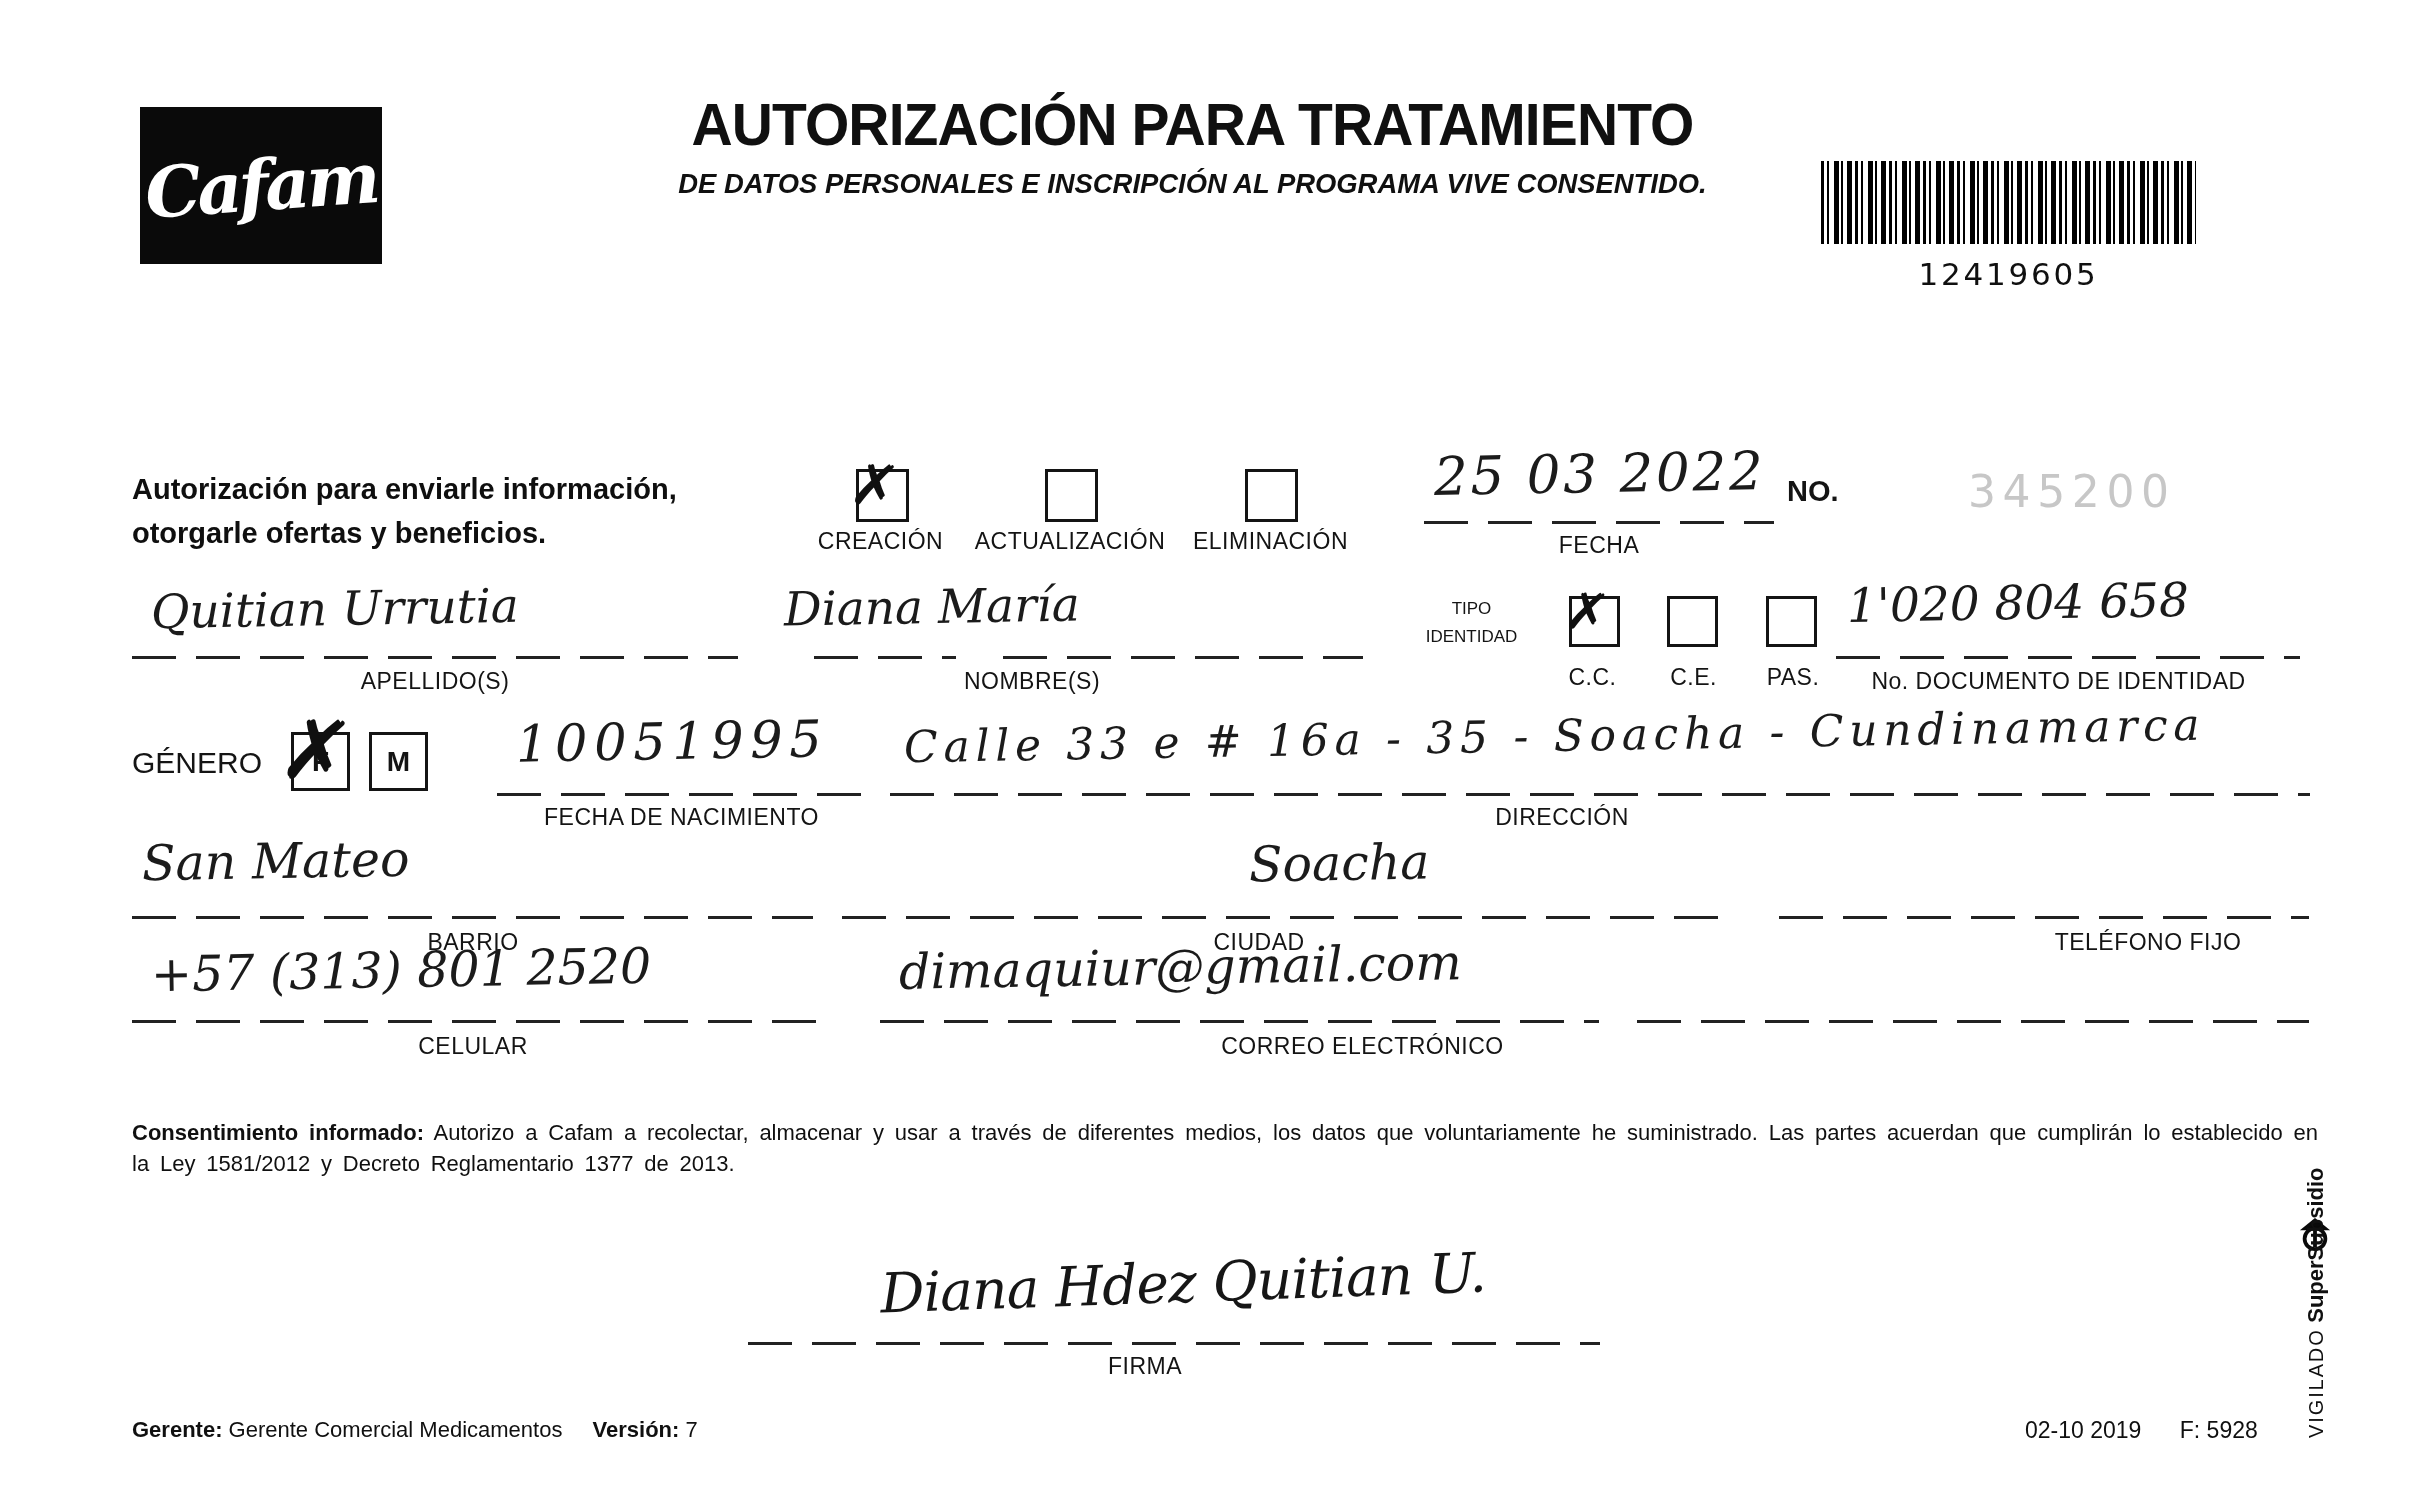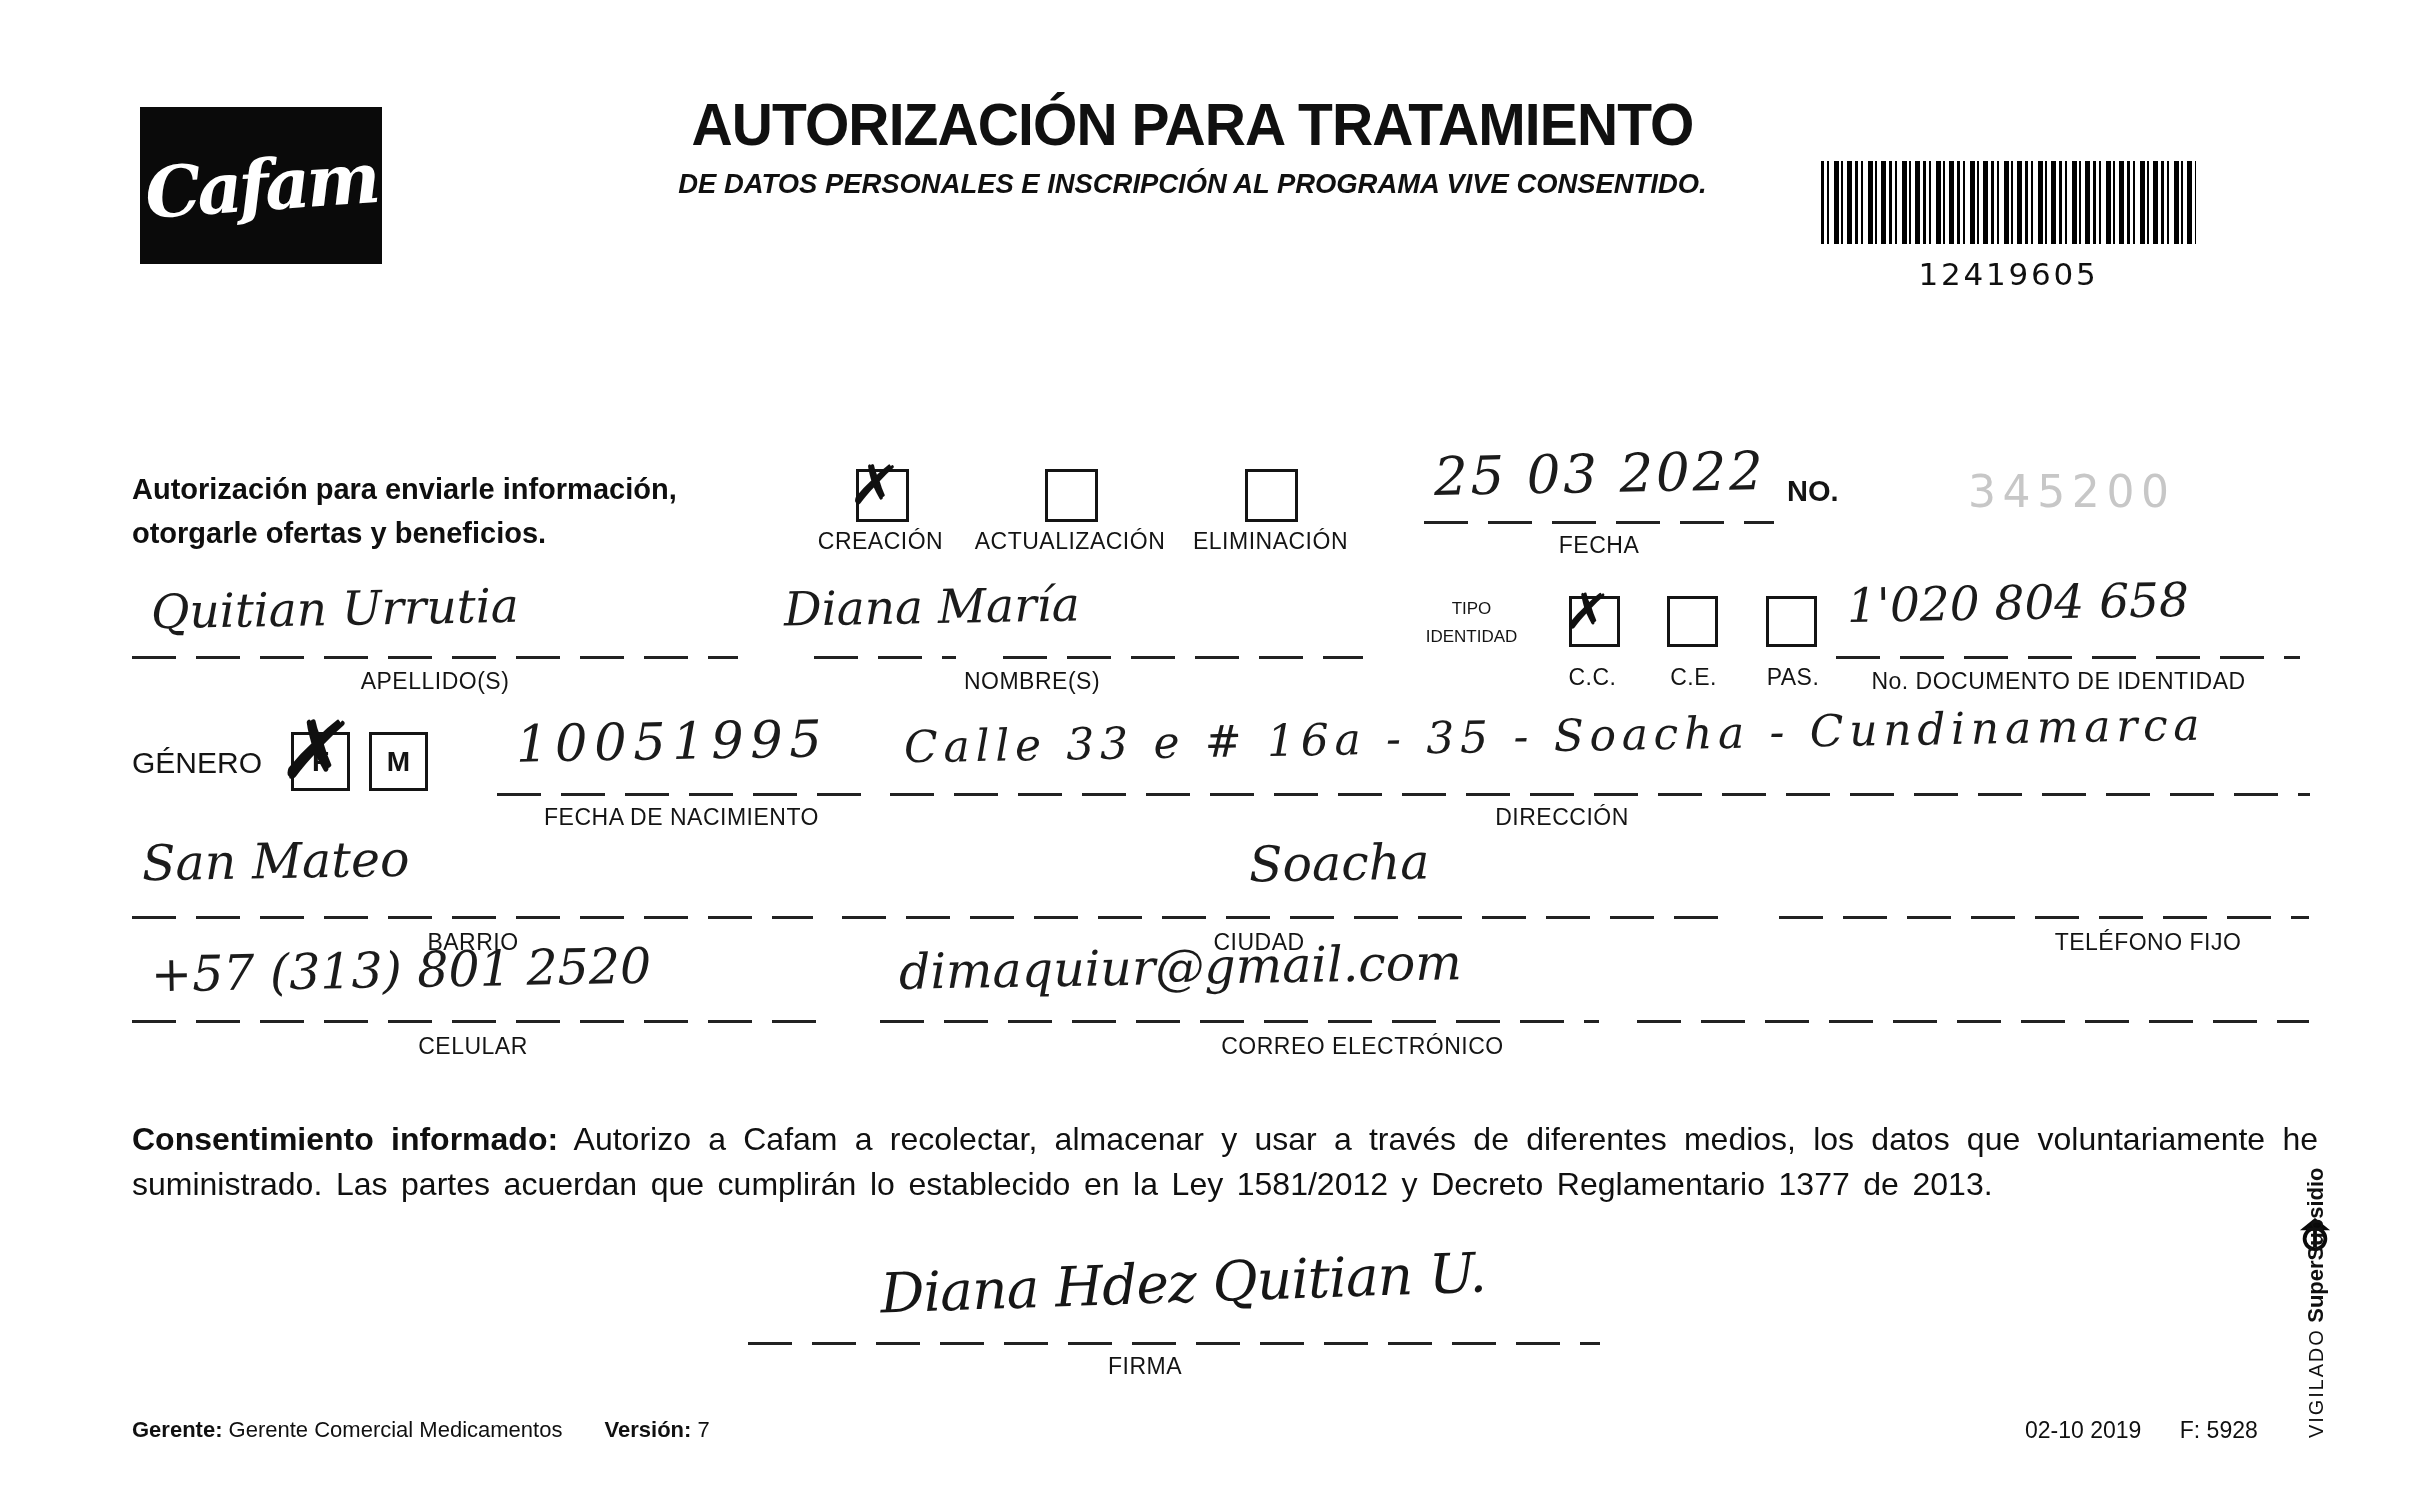--- a/index.html
+++ b/index.html
@@ -31,21 +31,21 @@
         transform:rotate(7deg);}
   .flabel{font-size:23px;color:#141414;letter-spacing:0.5px;text-align:center;}
   .flabel-r{font-size:17px;color:#141414;text-align:center;}
   
   .hw{font-family:"DejaVu Serif",serif;font-style:italic;color:#1b1b1b;white-space:nowrap;
       transform:rotate(-1deg);}
   .dash{height:2.8px;background:repeating-linear-gradient(90deg,#222 0 44px,transparent 44px 64px);}
   .stamp{color:#c7c7c7;font-size:44px;letter-spacing:6.6px;font-family:"DejaVu Sans",sans-serif;}
   .genbox{width:53px;height:53px;border:3.8px solid #141414;display:flex;align-items:center;
           justify-content:center;font-size:28px;font-weight:700;color:#141414;background:#fff;}
-  .consent{font-size:32px;line-height:1.42;text-align:justify;color:#101010;word-spacing:4.7px;}
+  .consent{font-size:22px;line-height:1.42;text-align:justify;color:#101010;word-spacing:4.7px;}
   .sig{font-family:"DejaVu Serif",serif;font-style:italic;font-size:55px;color:#161616;
        letter-spacing:-0.9px;transform:rotate(-2deg);white-space:nowrap;}
   .footer-line{font-size:22px;color:#101010;}
   .vert{transform:rotate(-90deg);transform-origin:0 0;white-space:nowrap;font-size:20px;color:#101010;}
   .vert .brand{font-weight:700;font-size:22px;}
   b{font-weight:700;}
 </style>
 </head>
 <body>
 
@@ -141,21 +141,21 @@
 
   <p class="abs consent" style="left:132px;top:1117px;width:2186px;margin:0;"><b>Consentimiento informado:</b><span> Autorizo a Cafam a recolectar, almacenar y usar a través de diferentes medios, los datos que voluntariamente he suministrado. Las partes acuerdan que cumplirán lo establecido en la Ley 1581/2012 y Decreto Reglamentario 1377 de 2013.</span></p>
 
   <div class="abs sig" style="left:757px;top:1251px;width:852px;text-align:center;">Diana Hdez Quitian U.</div>
   <div class="abs dash" style="left:748px;top:1342px;width:852px;"></div>
   <div class="abs flabel" style="left:1003px;top:1353px;width:284px;">FIRMA</div>
 
   <div class="abs footer-line" style="left:132px;top:1417px;">
     <b>Gerente:</b>
     <span>Gerente Comercial Medicamentos</span>
-    <b style="margin-left:36px;">Versión:</b>
+    <b style="margin-left:24px;">Versión:</b>
     <span>7</span>
   </div>
   <div class="abs footer-line" style="left:2025px;top:1417px;font-size:23px;">
     <span>02-10 2019</span>
     <span style="margin-left:32px;margin-top:30px;">F: 5928</span>
   </div>
 
   <svg class="abs" style="left:2298px;top:1217px;" width="34" height="34" viewBox="0 0 36 36">
     <polygon points="18,1 34,14 2,14" fill="#0a0a0a"></polygon>
     <circle cx="18" cy="23" r="11" fill="none" stroke="#0a0a0a" stroke-width="4"></circle>

